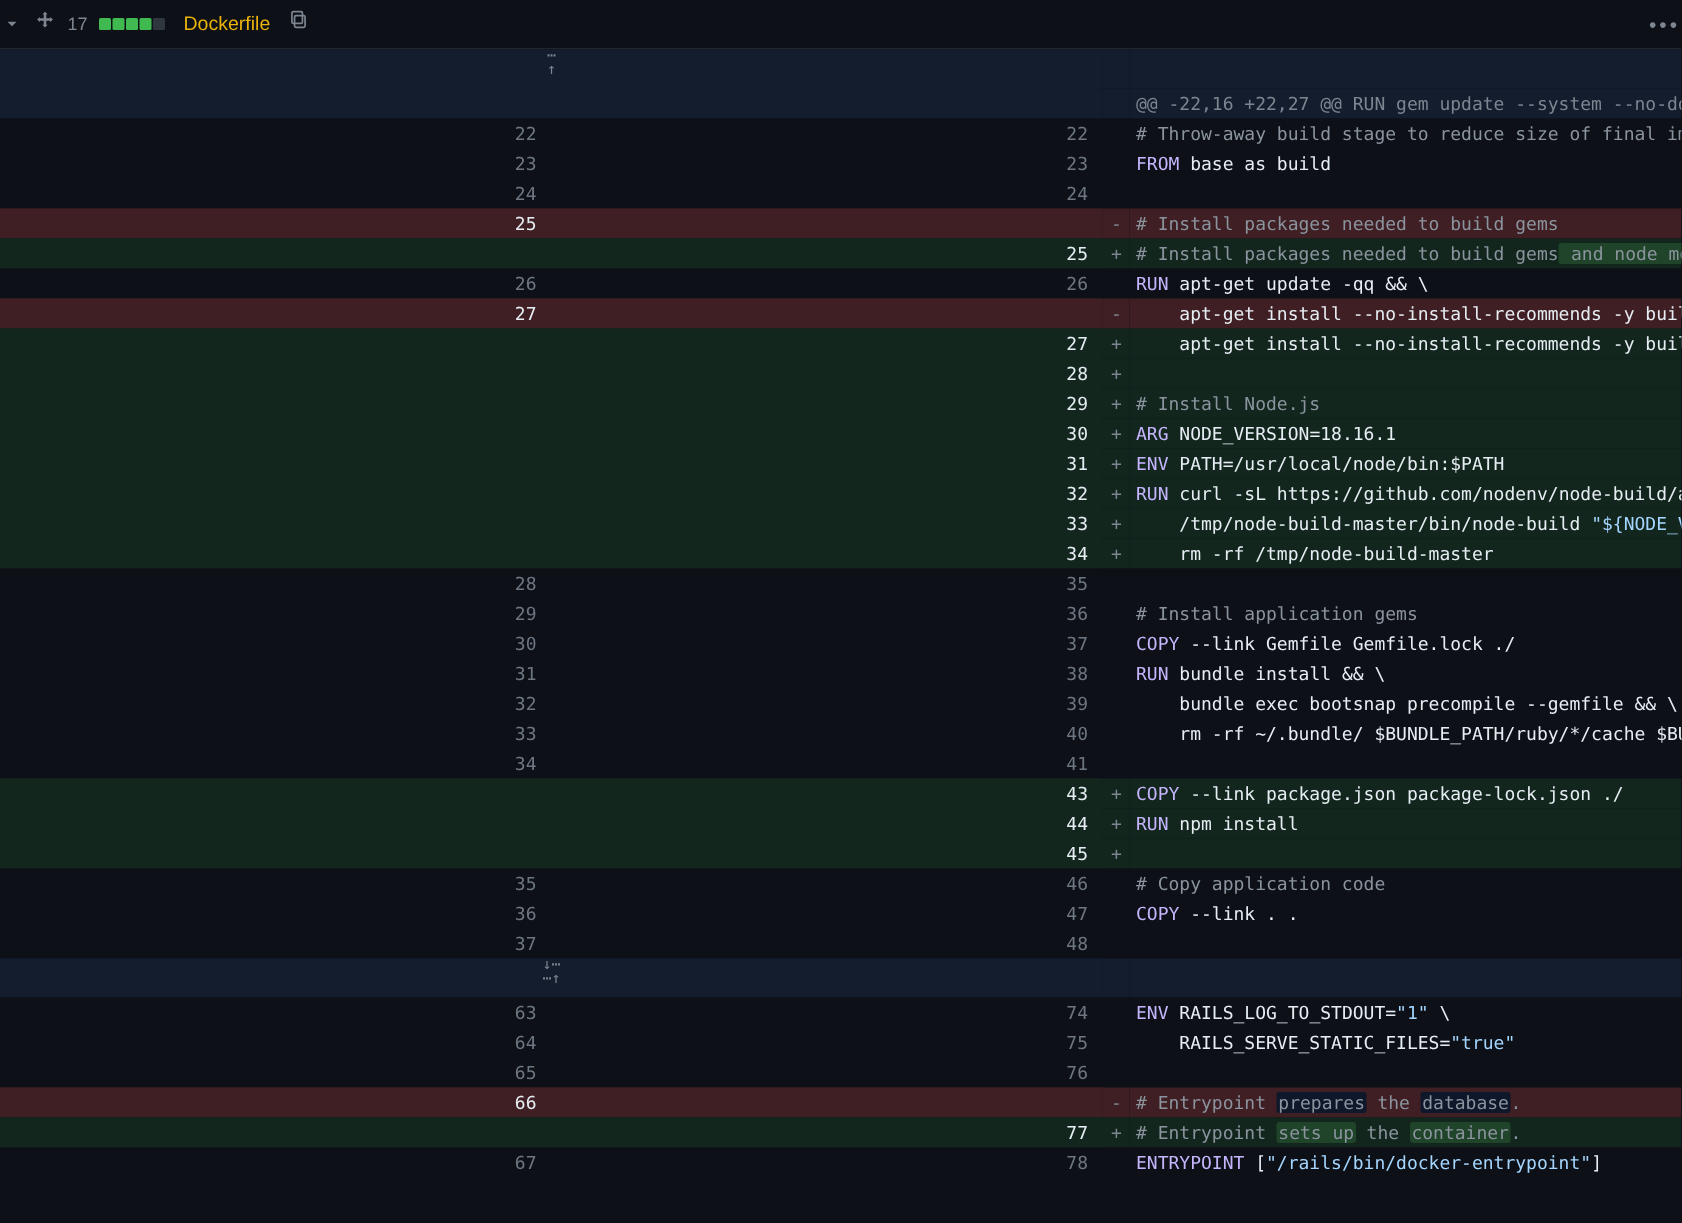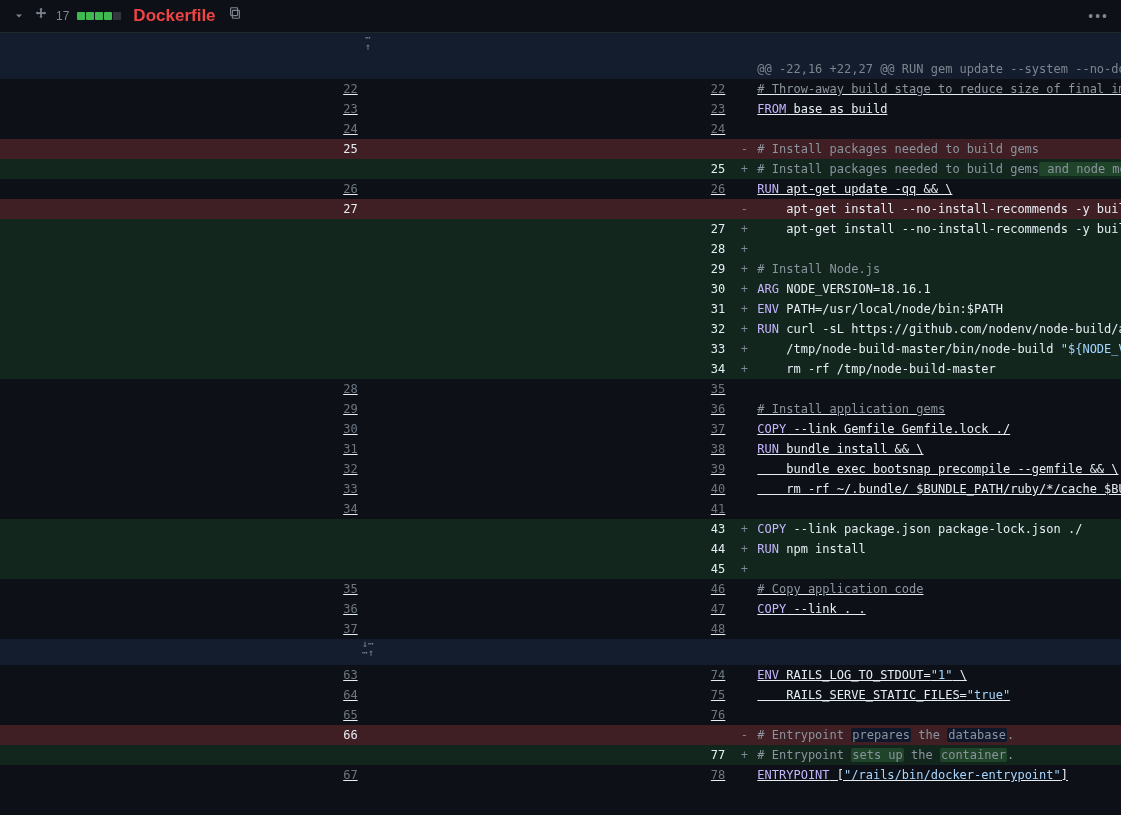--- a/index.html
+++ b/index.html
@@ -6,58 +6,58 @@
   body {
     background: #0d1117;
     color: #e6edf3;
     font-family: ui-monospace, SFMono-Regular, "SF Mono", Menlo, Consolas, monospace;
     font-size: 12px;
     line-height: 20px;
   }
   .file-header {
     display: flex;
     align-items: center;
-    padding: 6px 12px;
+    padding: 6px 1px;
     background: #0d1117;
     border-bottom: 1px solid #21262d;
     gap: 8px;
     font-family: -apple-system, BlinkMacSystemFont, "Segoe UI", Helvetica, Arial, sans-serif;
   }
   .chevron {
     width: 14px; height: 14px;
     display: flex; align-items: center; justify-content: center;
     color: #7d8590; cursor: pointer;
   }
   .move-icon { color: #7d8590; cursor: grab; }
   .changes-count { color: #7d8590; font-size: 12px; }
   .diffstat { display: flex; gap: 1px; }
   .diffstat-block { width: 8px; height: 8px; border-radius: 1px; }
   .block-add { background: #3fb950; }
   .block-neutral { background: #30363d; }
-  .filename { color: #ef4444; font-weight: 700; font-size: 17px; margin-left: 4px; }
+  .filename { color: #eab308; font-weight: 400; font-size: 13px; margin-left: 4px; }
   .copy-icon { color: #7d8590; cursor: pointer; margin-left: 4px; }
   .spacer { flex: 1; }
   .kebab { color: #7d8590; cursor: pointer; letter-spacing: 2px; font-size: 14px; }
 
   .diff-table { width: 100%; border-collapse: collapse; table-layout: fixed; }
   .diff-table td { padding: 0; vertical-align: top; }
   .num-col { width: 49px; text-align: right; color: #6e7681; padding: 0 10px 0 0 !important; user-select: none; font-size: 12px; }
   .marker-col { width: 18px; text-align: center; color: #7d8590; user-select: none; }
   .code-col { white-space: pre; padding-left: 4px !important; }
 
   tr.hunk { background: #131d2e; }
   tr.hunk .num-col { background: #131d2e; }
   tr.hunk .code-col { color: #7d8590; }
   tr.hunk .marker-col { color: #7d8590; }
 
   tr.expand { background: #131d2e; }
   tr.expand td { height: 26px; }
   .expand-arrows { display:flex; flex-direction:column; align-items:center; gap:0; line-height:9px; font-size:10px; }
 
-  tr.ctx { background: #0d1117; text-decoration: underline; }
+  tr.ctx { background: #0d1117; }
   tr.del { background: #3f1f23; }
   tr.del .num-col { background: #3f1f23; color:#e6edf3; }
   tr.del .code-col, tr.del .marker-col { }
 
   tr.add { background: #12261e; }
   tr.add .num-col { background: #12261e; }
   tr.add .num-col.new { color: #e6edf3; }
 
   .k-red { color: #c4b5fd; }
   .k-com { color: #8b949e; }

